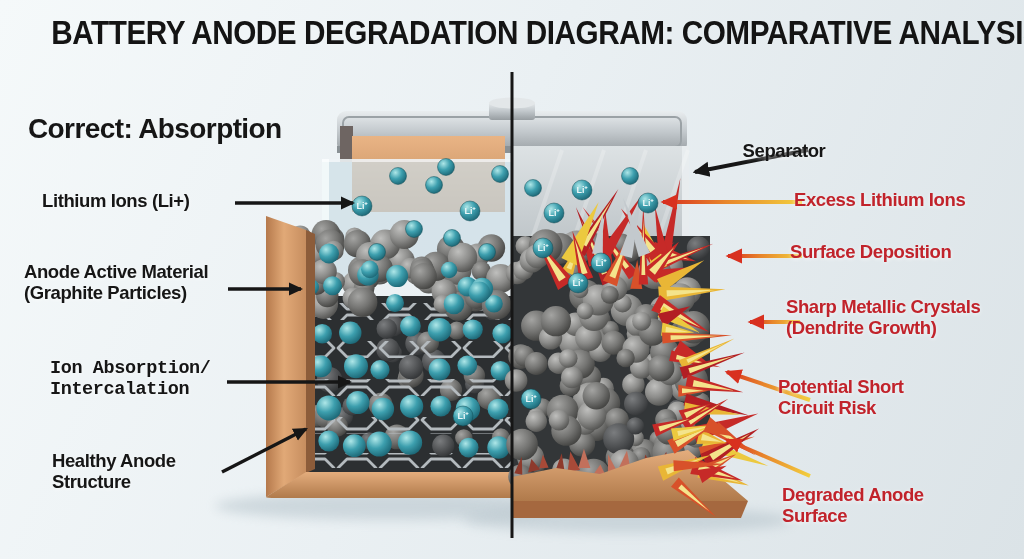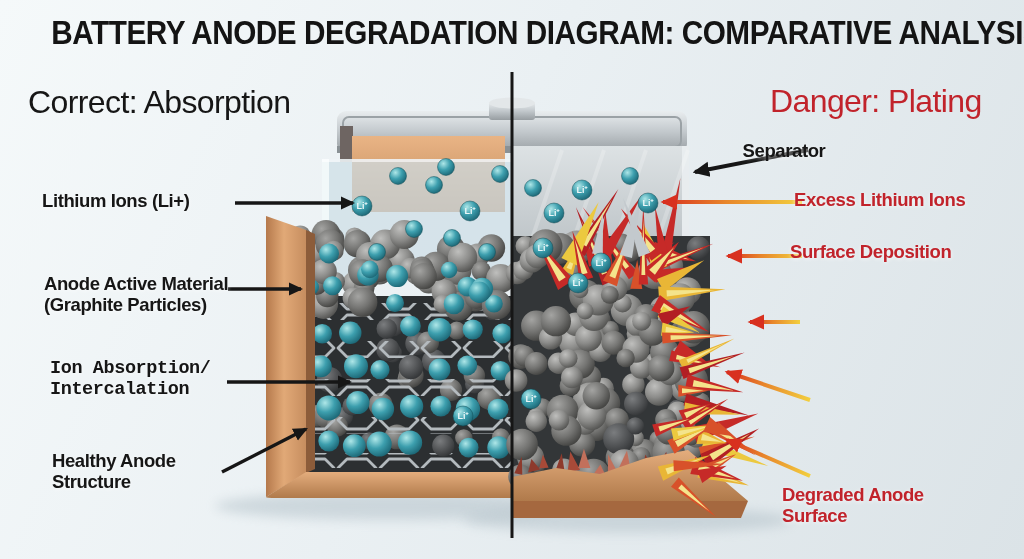--- a/index.html
+++ b/index.html
@@ -3,21 +3,21 @@
 <meta charset="utf-8">
 <style>
   html,body{margin:0;padding:0;background:#cfd8dc;}
   .stage{position:relative;width:1024px;height:559px;overflow:hidden;
     background:linear-gradient(115deg,#f5f9fa 0%,#eaf0f3 45%,#dbe3e7 100%);
     font-family:"Liberation Sans",sans-serif;}
   svg.illus{position:absolute;left:0;top:0;}
   .title{position:absolute;top:14px;left:0;width:100%;text-align:center;
     font-size:33px;font-weight:bold;color:#141414;letter-spacing:-.5px;
     transform:scaleX(.9);transform-origin:50% 0;white-space:nowrap;}
-  .heading{position:absolute;font-size:32px;font-weight:normal;letter-spacing:-.6px;white-space:nowrap;}
+  .heading{position:absolute;font-size:28px;font-weight:bold;letter-spacing:-.6px;white-space:nowrap;margin-top:29px;}
   .heading.left{left:28px;top:84px;color:#161616;}
   .heading.right{left:770px;top:83px;color:#c1232b;}
   .lbl{position:absolute;font-weight:bold;font-size:18.5px;line-height:1.12;
     letter-spacing:-.4px;text-align:left;white-space:pre-line;color:#161616;
     text-shadow:0 1px 4px rgba(255,255,255,.75);}
   .lbl.red{color:#c1232b;}
   .lbl.left-align{text-align:center;}
 </style>
 </head>
 <body>
@@ -583,28 +583,31 @@
         <line x1="802" y1="256" x2="728" y2="256" stroke="url(#rg1)" stroke-width="4" marker-end="url(#mRed)"></line>
         <line x1="800" y1="322" x2="750" y2="322" stroke="url(#rg2)" stroke-width="4" marker-end="url(#mRed)"></line>
         <line x1="810" y1="400" x2="727" y2="372" stroke="url(#rg3)" stroke-width="4" marker-end="url(#mRed)"></line>
         <line x1="810" y1="476" x2="727" y2="440" stroke="url(#rg4)" stroke-width="4" marker-end="url(#mRed)"></line>
       </g>
     </svg>
 
   <div class="title">BATTERY ANODE DEGRADATION DIAGRAM: COMPARATIVE ANALYSIS</div>
 
   <div class="heading left">Correct: Absorption</div>
-  <div class="heading right">Danger: Plating</div>
 
   <div class="lbl" style="left:42px;top:191px;width:196px;">Lithium Ions (Li+)</div>
-  <div class="lbl" style="left:24px;top:274px;width:200px;margin-left:20px;">Anode Active Material
+  <div class="lbl" style="left:24px;top:262px;width:200px;">Anode Active Material
 (Graphite Particles)</div>
   <div class="lbl" style="left:50px;top:359px;width:198px;font-family:Liberation Mono, monospace;">Ion Absorption/
 Intercalation</div>
   <div class="lbl" style="left:52px;top:451px;width:198px;">Healthy Anode
 Structure</div>
 
   <div class="lbl left-align" style="left:724px;top:141px;width:120px;">Separator</div>
   <div class="lbl red" style="left:794px;top:190px;width:206px;">Excess Lithium Ions</div>
   <div class="lbl red" style="left:790px;top:242px;width:206px;">Surface Deposition</div>
+  <div class="lbl red" style="left:786px;top:297px;width:232px;">Sharp Metallic Crystals
+(Dendrite Growth)</div>
+  <div class="lbl red" style="left:778px;top:377px;width:206px;">Potential Short
+Circuit Risk</div>
   <div class="lbl red" style="left:782px;top:452px;width:206px;margin-top:33px;">Degraded Anode
 Surface</div>
 </div>
 
 </body></html>

